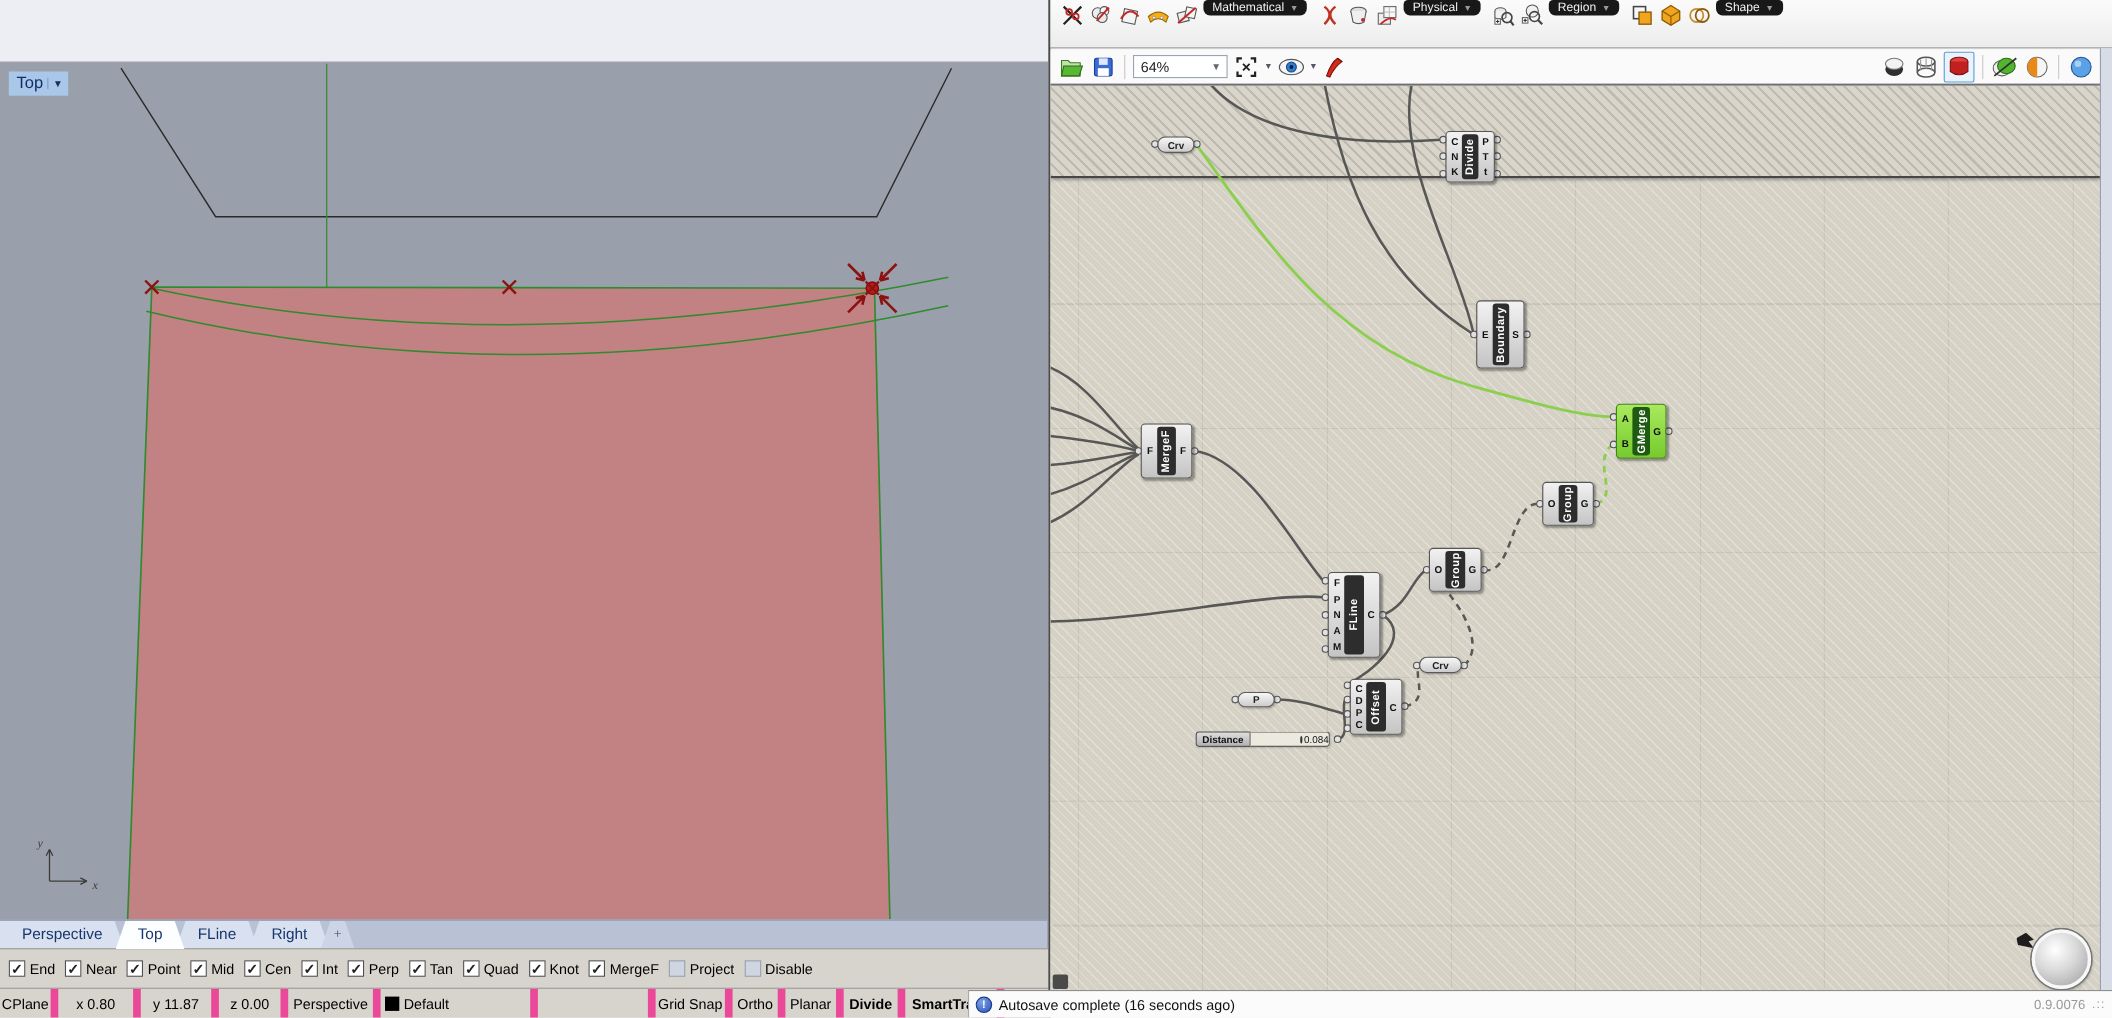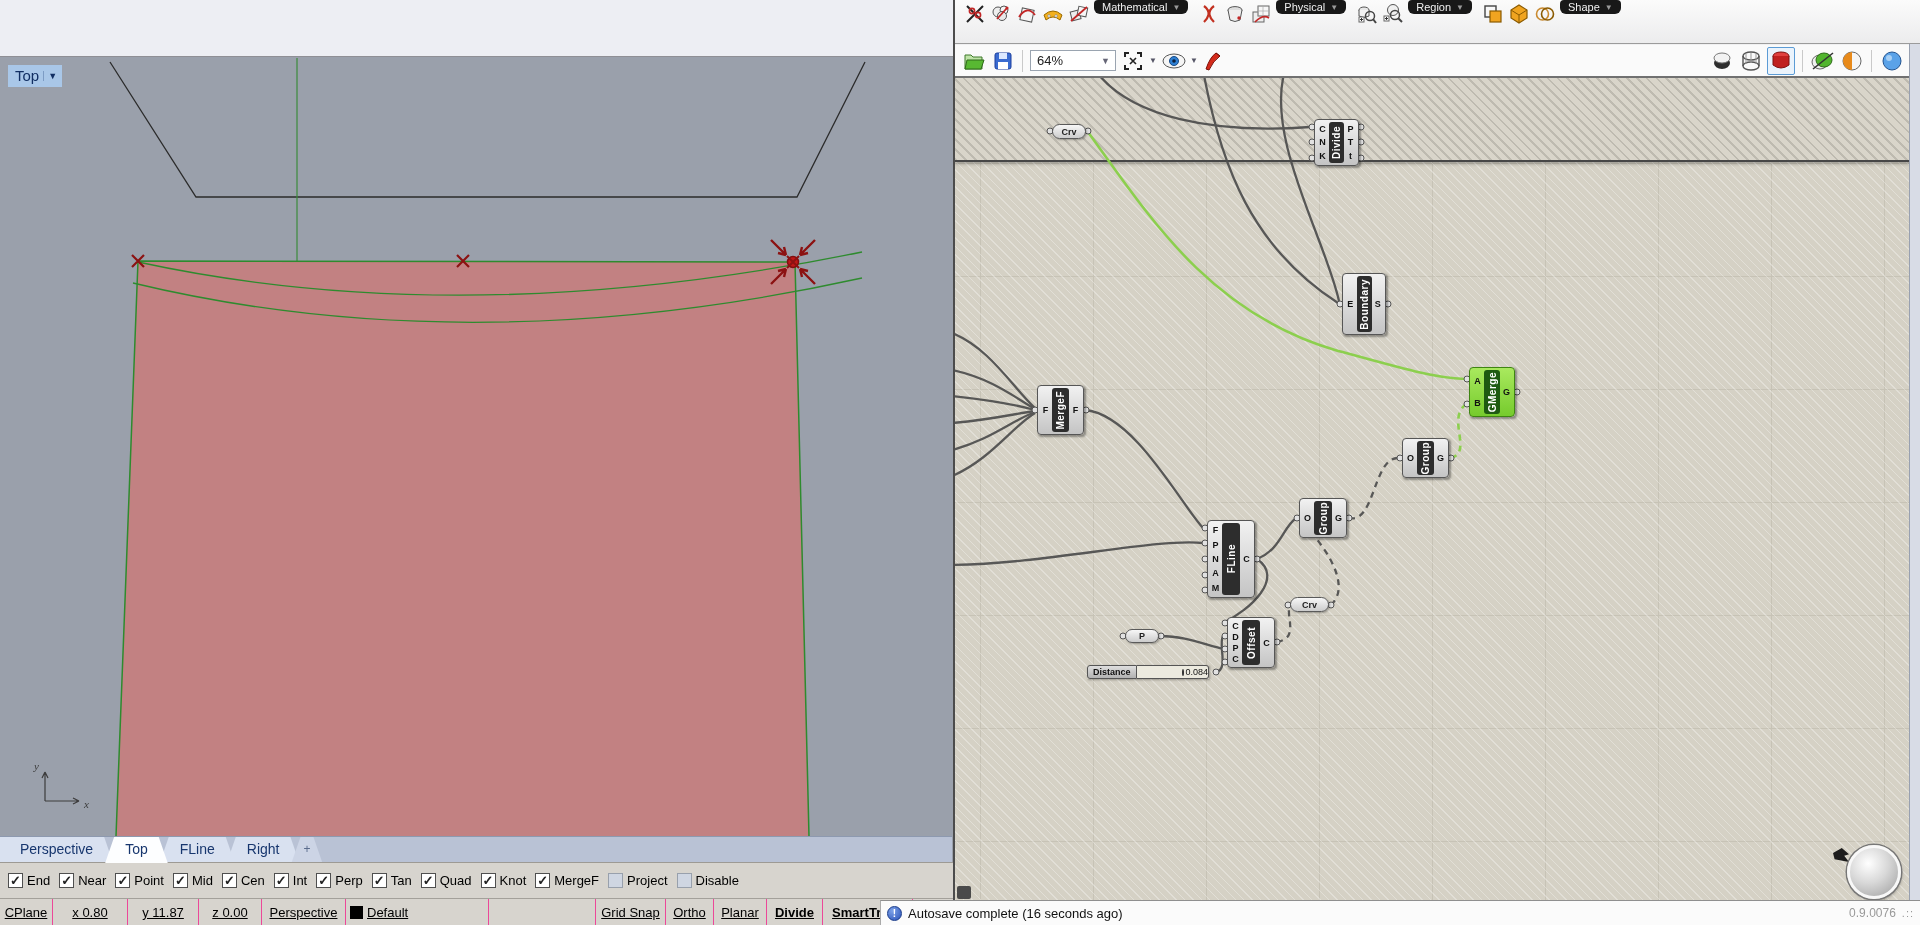--- a/index.html
+++ b/index.html
@@ -24,21 +24,21 @@
   .osnap-row{position:absolute;left:0;top:862px;width:953px;height:36px;background:#d7d4ce;
     border-top:1px solid #9d9a94;display:flex;align-items:center;padding-left:8px;gap:9px;box-sizing:border-box;
     font-size:13px;color:#000;}
   .os-item{display:flex;align-items:center;gap:4px;}
   .cb{width:15px;height:15px;background:#fff;border:1px solid #4f4f4f;display:inline-flex;
     align-items:center;justify-content:center;font-size:13px;font-weight:bold;color:#222;box-sizing:border-box;}
   .cb.off{background:#cfd6e2;border-color:#98a0ac;}
   
   .status-row{position:absolute;left:0;top:898px;width:953px;height:27px;background:#d7d4ce;
     border-top:1px solid #a3a09a;display:flex;align-items:stretch;font-size:13px;color:#000;}
-  .sf{display:flex;align-items:center;justify-content:center;border-right:1px solid #ec4899;box-sizing:border-box;text-decoration:underline;}
+  .sf{display:flex;align-items:center;justify-content:center;border-right:7px solid #ec4899;box-sizing:border-box;}
   .sf.bold{font-weight:bold;}
   .swatch{width:13px;height:13px;background:#000;display:inline-block;margin-right:4px;}
   
   #gh-pane{position:absolute;left:953px;top:0;width:967px;height:925px;background:#f0f0f1;border-left:2px solid #4c4c4c;box-sizing:content-box;}
   .gh-tabband{position:absolute;left:0;top:0;width:967px;height:44px;background:linear-gradient(#fbfbfb,#ececed);
     border-bottom:1px solid #9b9b9b;display:flex;align-items:flex-start;padding-left:4px;box-sizing:border-box;gap:5px;}
   .tgroup{display:flex;flex-direction:row;align-items:stretch;}
   .tgroup .icons{display:flex;align-items:center;justify-content:center;height:28px;gap:1px;padding:0 3px;}
   .tgroup .bar{background:#181818;border-radius:4px 4px 6px 6px;color:#f0f0f0;font-size:11px;height:14px;
     display:flex;align-items:center;justify-content:center;gap:5px;padding:0 8px;}

